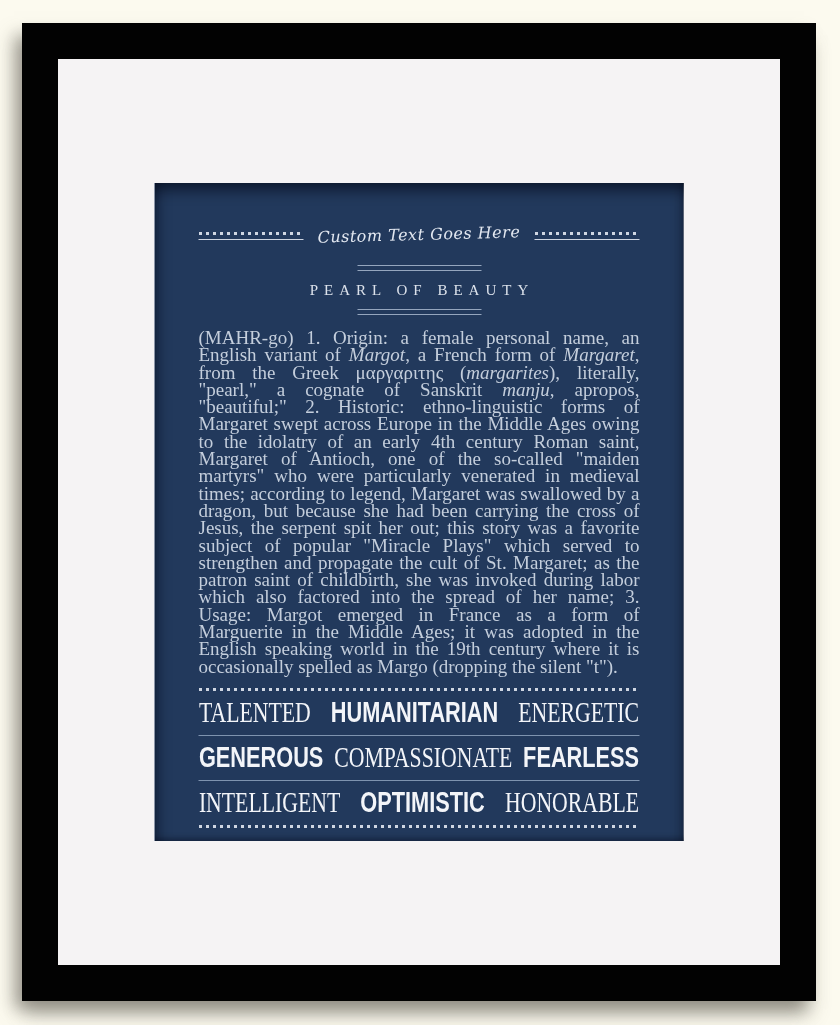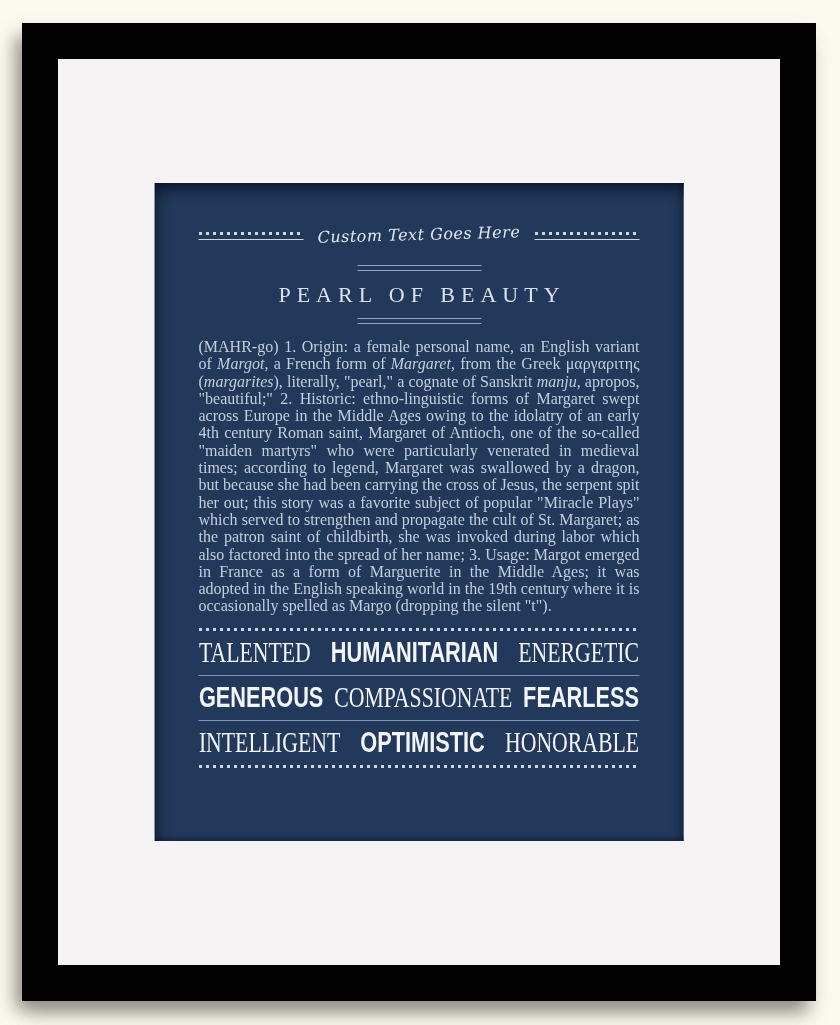--- a/index.html
+++ b/index.html
@@ -70,29 +70,29 @@
 
   
   .divider{width:124px;margin:16px auto 0 auto;}
   .divider .dl{height:1px;background:var(--rule);}
   .divider .dl + .dl{margin-top:4px;}
   .divider.below{margin-top:10px;}
 
   .subtitle{
     margin-top:11px;text-align:center;
     font-family:"Liberation Serif",serif;
-    font-size:22px;letter-spacing:6px;text-indent:6px;
+    font-size:15px;letter-spacing:6px;text-indent:6px;
     color:var(--text-subtitle);
   }
 
   
   .definition{
     margin-top:14px;
     font-family:"Liberation Serif",serif;
-    font-size:16px;line-height:17.3px;
+    font-size:19px;line-height:17.3px;
     text-align:justify;
     color:var(--text-light);
   }
   .definition .ital{font-style:italic;}
 
   
   .traits{margin-top:13px;width:441px;text-align:center;}
   .dotline{height:3px;width:441px;background:repeating-linear-gradient(90deg,var(--dots) 0 3px,transparent 3px 7px);}
   .trait-row{
     width:587px;margin-left:-73px;

